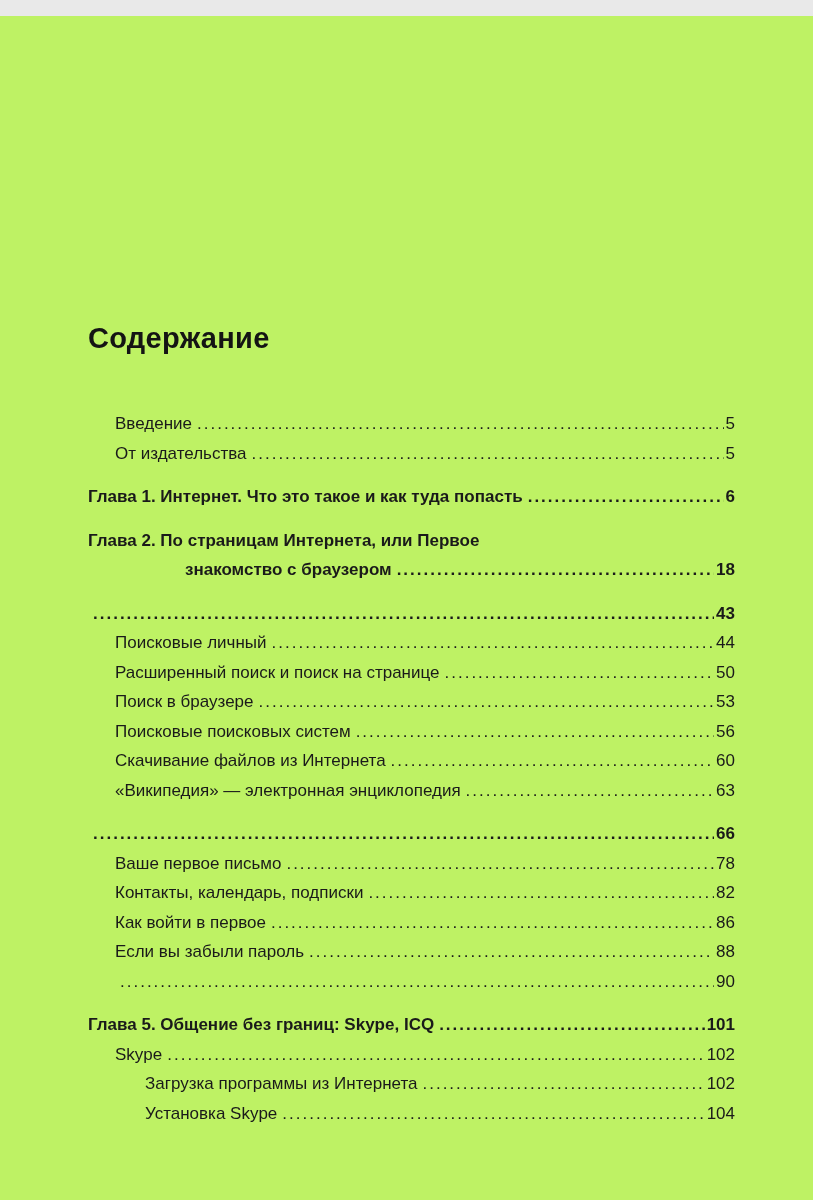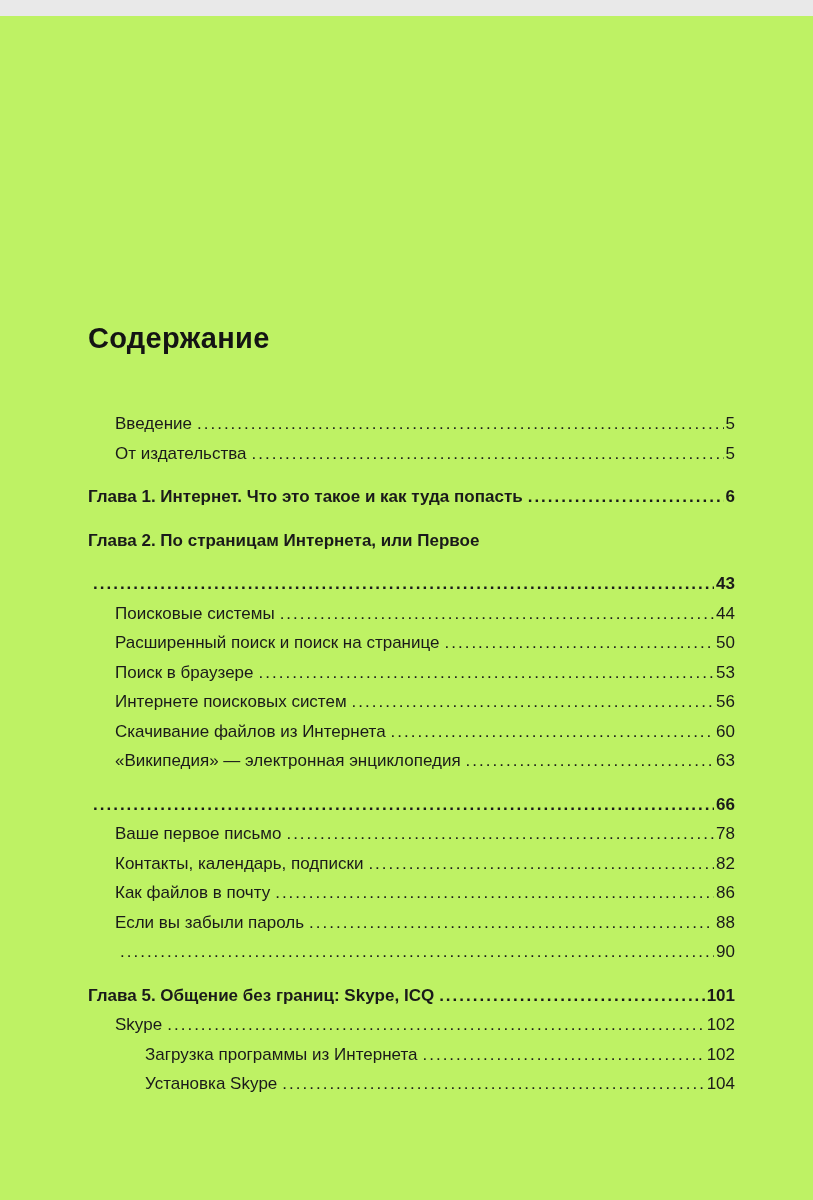--- a/index.html
+++ b/index.html
@@ -90,31 +90,36 @@
       <span class="dots"></span>
       <span class="pg">6</span>
     </div>
 
   </div>
       <div class="row lvl0 bold chapter">
     <div class="line">
       <span class="t">Глава 2. По страницам Интернета, или Первое</span>
 
     </div>
+    <div class="line cont">
+      <span class="t">знакомство с браузером</span>
+      <span class="dots"></span>
+      <span class="pg">18</span>
+    </div>
   </div>
       <div class="row lvl0 bold chapter">
     <div class="line">
       <span class="dots"></span>
       <span class="pg">43</span>
     </div>
 
   </div>
       <div class="row lvl1">
     <div class="line">
-      <span class="t">Поисковые системы</span>
+      <span class="t">Поисковые личный</span>
       <span class="dots"></span>
       <span class="pg">44</span>
     </div>
 
   </div>
       <div class="row lvl1">
     <div class="line">
       <span class="t">Расширенный поиск и поиск на странице</span>
       <span class="dots"></span>
       <span class="pg">50</span>
@@ -124,21 +129,21 @@
       <div class="row lvl1">
     <div class="line">
       <span class="t">Поиск в браузере</span>
       <span class="dots"></span>
       <span class="pg">53</span>
     </div>
 
   </div>
       <div class="row lvl1">
     <div class="line">
-      <span class="t">Интернете поисковых систем</span>
+      <span class="t">Поисковые поисковых систем</span>
       <span class="dots"></span>
       <span class="pg">56</span>
     </div>
 
   </div>
       <div class="row lvl1">
     <div class="line">
       <span class="t">Скачивание файлов из Интернета</span>
       <span class="dots"></span>
       <span class="pg">60</span>
@@ -171,21 +176,21 @@
       <div class="row lvl1">
     <div class="line">
       <span class="t">Контакты, календарь, подписки</span>
       <span class="dots"></span>
       <span class="pg">82</span>
     </div>
 
   </div>
       <div class="row lvl1">
     <div class="line">
-      <span class="t">Как файлов в почту</span>
+      <span class="t">Как войти в первое</span>
       <span class="dots"></span>
       <span class="pg">86</span>
     </div>
 
   </div>
       <div class="row lvl1">
     <div class="line">
       <span class="t">Если вы забыли пароль</span>
       <span class="dots"></span>
       <span class="pg">88</span>

